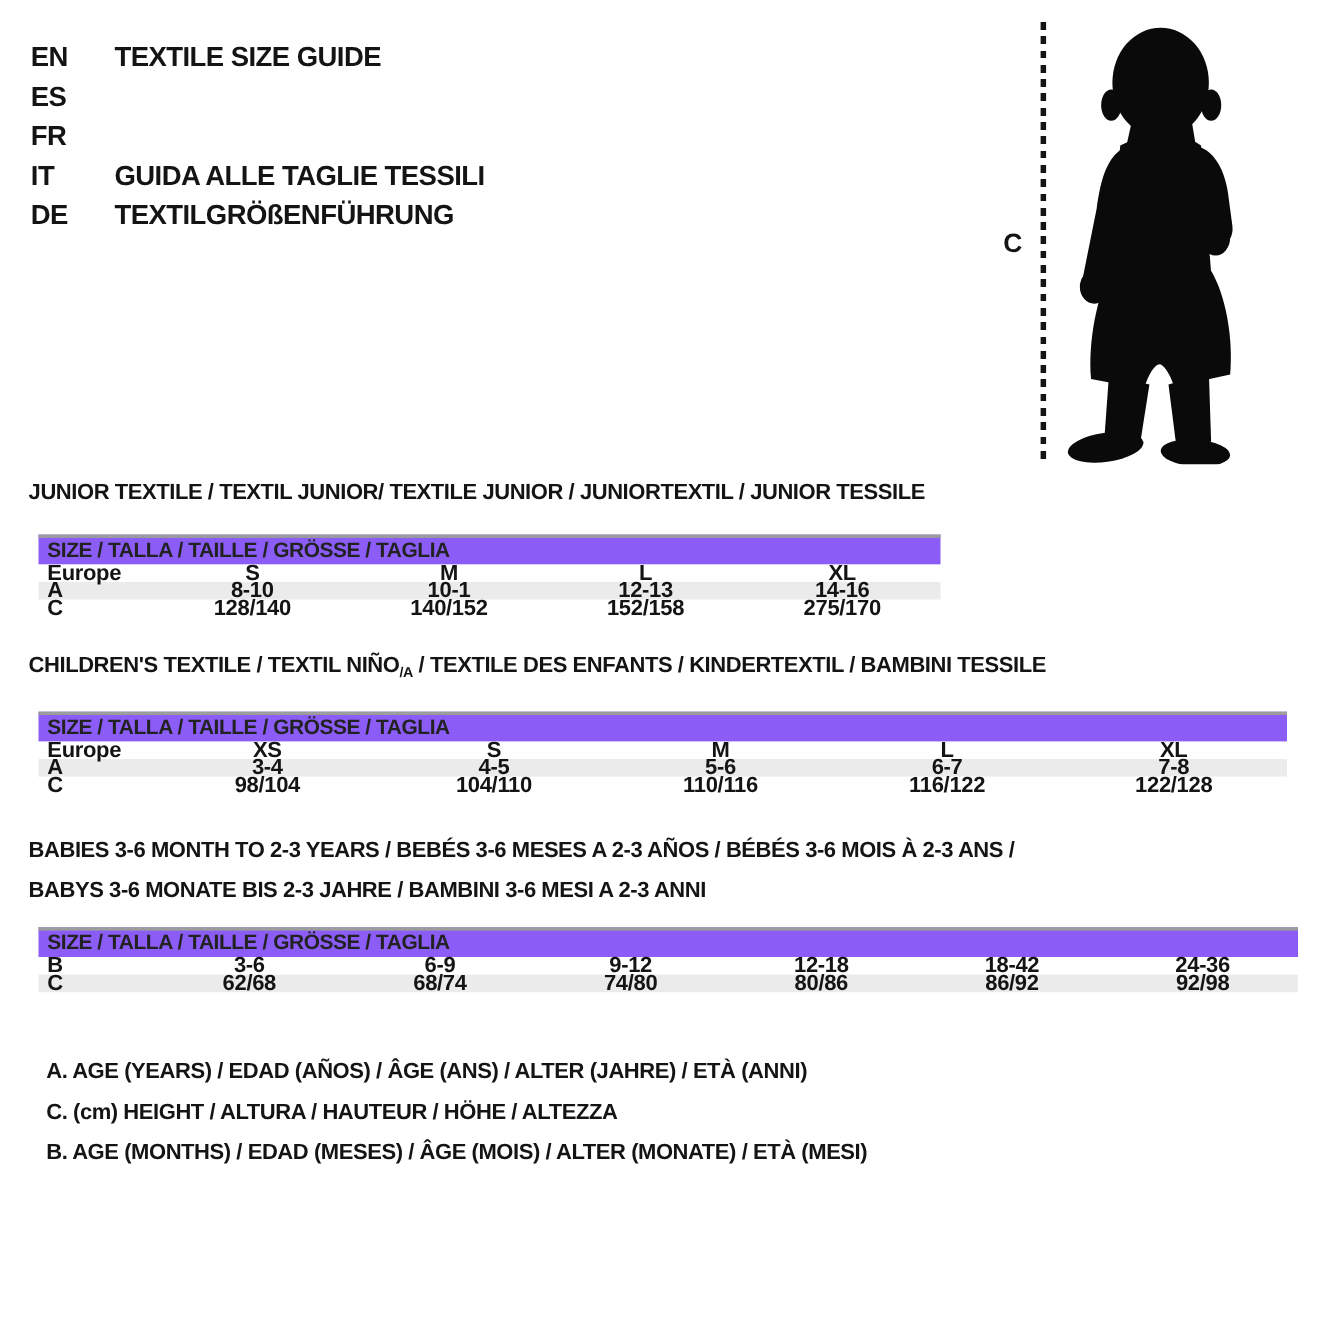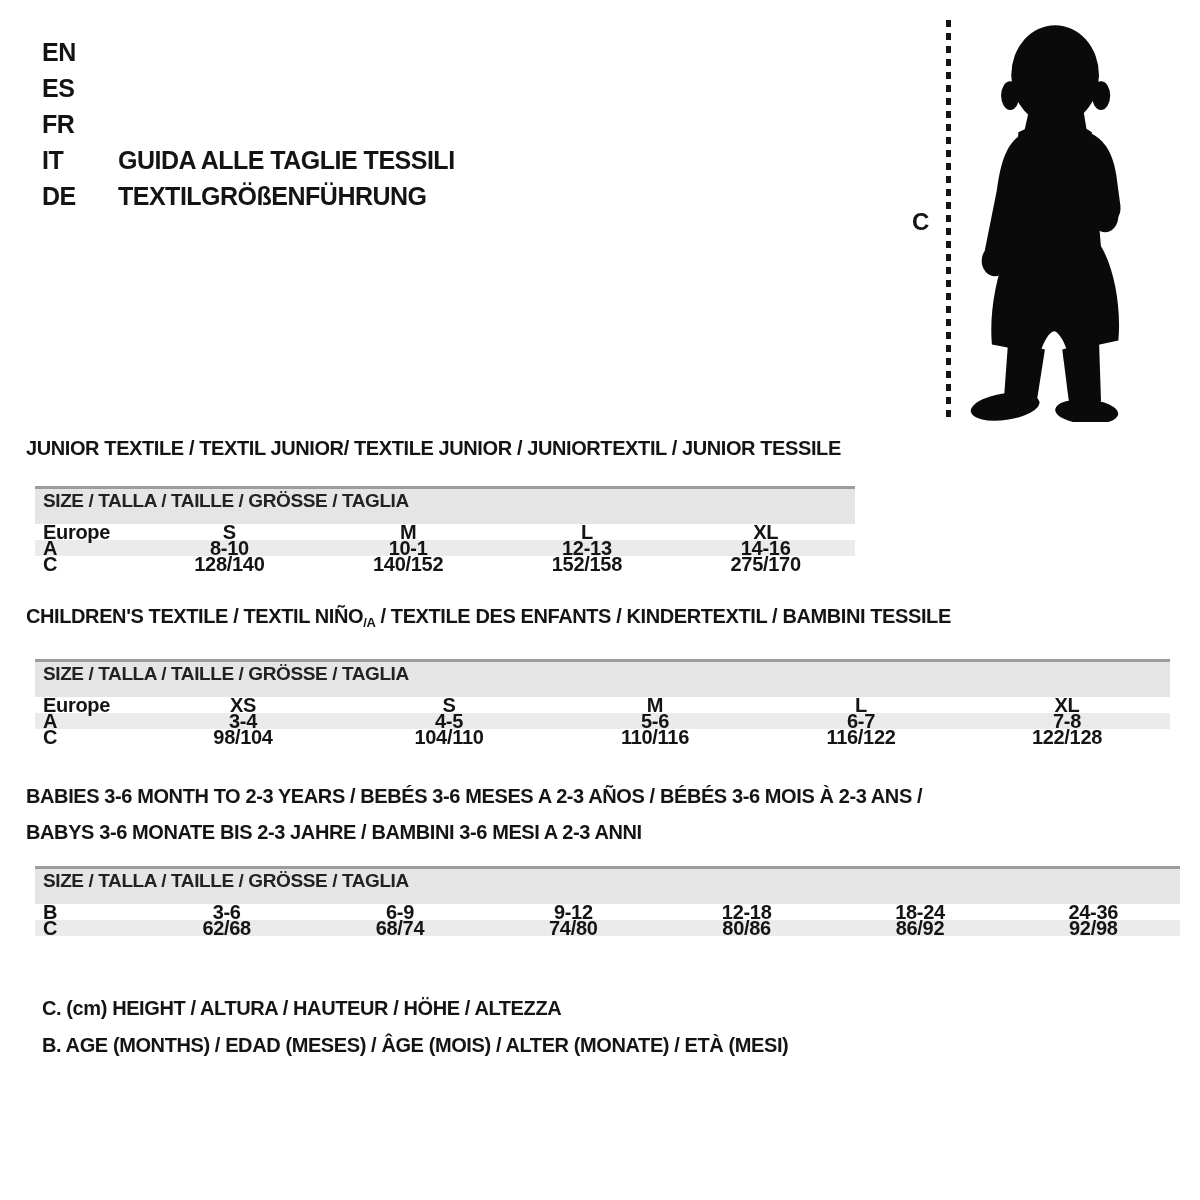--- a/index.html
+++ b/index.html
@@ -8,21 +8,21 @@
     background: #ffffff;
     font-family: "Liberation Sans", "DejaVu Sans", sans-serif;
     color: #141414;
     overflow: hidden;
   }
   * { box-sizing: border-box; }
 
   
   .top-area { position: relative; height: 430px; }
 
-  .langs { padding: 34px 0 0 42px; }
+  .langs { padding: 34px 0 0 28px; }
   .lang-row { display: flex; line-height: 36px; font-size: 25px; font-weight: 700; letter-spacing: -0.5px; }
   .lang-code { flex: 0 0 76px; }
 
   .figure { position: absolute; top: 14px; left: 900px; width: 280px; height: 414px; }
   .dash-line {
     position: absolute; left: 46px; top: 6px; width: 5px; height: 400px;
     background: repeating-linear-gradient(to bottom, #141414 0 7px, transparent 7px 13px);
   }
   .c-label { position: absolute; left: 12px; top: 194px; font-size: 24px; font-weight: 700; }
   .silhouette { position: absolute; left: 56px; top: 0; }
@@ -36,39 +36,40 @@
 
   .stable { margin-left: 35px; font-weight: 700; }
   .mt-band-junior { margin-top: 27px; }
   .mt-band-children { margin-top: 25px; }
   .mt-band-babies { margin-top: 16px; }
   .w-junior { width: 820px; }
   .w-children { width: 1135px; }
   .w-babies { width: 1145px; }
 
   .band {
-    height: 38px; line-height: 24px;
-    background: #e5e5e5; border-top: 3px solid #9c9c9c;
+    height: 27px; line-height: 24px;
+    background: #8b5cf6; border-top: 3px solid #9c9c9c;
     padding-left: 8px; font-size: 19px; letter-spacing: -0.4px; color: #222222;
   }
   .trow { display: flex; height: 16px; align-items: center; font-size: 20px; letter-spacing: -0.3px; }
   .trow.shaded { background: #ebebeb; }
   .cell { flex: 1; text-align: center; }
   .cell.lbl { flex: 0 0 105px; text-align: left; padding-left: 8px; }
 
   
   .legend { margin: 54px 0 0 42px; font-size: 20px; font-weight: 700; letter-spacing: -0.4px; line-height: 37px; }
 </style>
 </head>
 <body>
 
 <div class="top-area">
   <div class="langs">
     <div class="lang-row">
       <span class="lang-code">EN</span>
+      <span class="lang-title">TEXTILE SIZE GUIDE</span>
     </div>
     <div class="lang-row">
       <span class="lang-code">ES</span>
     </div>
     <div class="lang-row">
       <span class="lang-code">FR</span>
     </div>
     <div class="lang-row">
       <span class="lang-code">IT</span>
       <span class="lang-title">GUIDA ALLE TAGLIE TESSILI</span>
@@ -176,30 +177,31 @@
 <div class="stable w-babies mt-band-babies">
   <div class="band">
     <span>SIZE / TALLA / TAILLE / GRÖSSE / TAGLIA</span>
   </div>
   <div class="trow">
     <span class="cell lbl">B</span>
     <span class="cell">3-6</span>
     <span class="cell">6-9</span>
     <span class="cell">9-12</span>
     <span class="cell">12-18</span>
-    <span class="cell">18-24</span>
+    <span class="cell">18-42</span>
     <span class="cell">24-36</span>
   </div>
   <div class="trow shaded">
     <span class="cell lbl">C</span>
     <span class="cell">62/68</span>
     <span class="cell">68/74</span>
     <span class="cell">74/80</span>
     <span class="cell">80/86</span>
     <span class="cell">86/92</span>
     <span class="cell">92/98</span>
   </div>
 </div>
 
 <div class="legend">
+  <div>A. AGE (YEARS) / EDAD (AÑOS) / ÂGE (ANS) / ALTER (JAHRE) / ETÀ (ANNI)</div>
   <div>C. (cm) HEIGHT / ALTURA / HAUTEUR / HÖHE / ALTEZZA</div>
   <div>B. AGE (MONTHS) / EDAD (MESES) / ÂGE (MOIS) / ALTER (MONATE) / ETÀ (MESI)</div>
 </div>
 
 </body></html>

